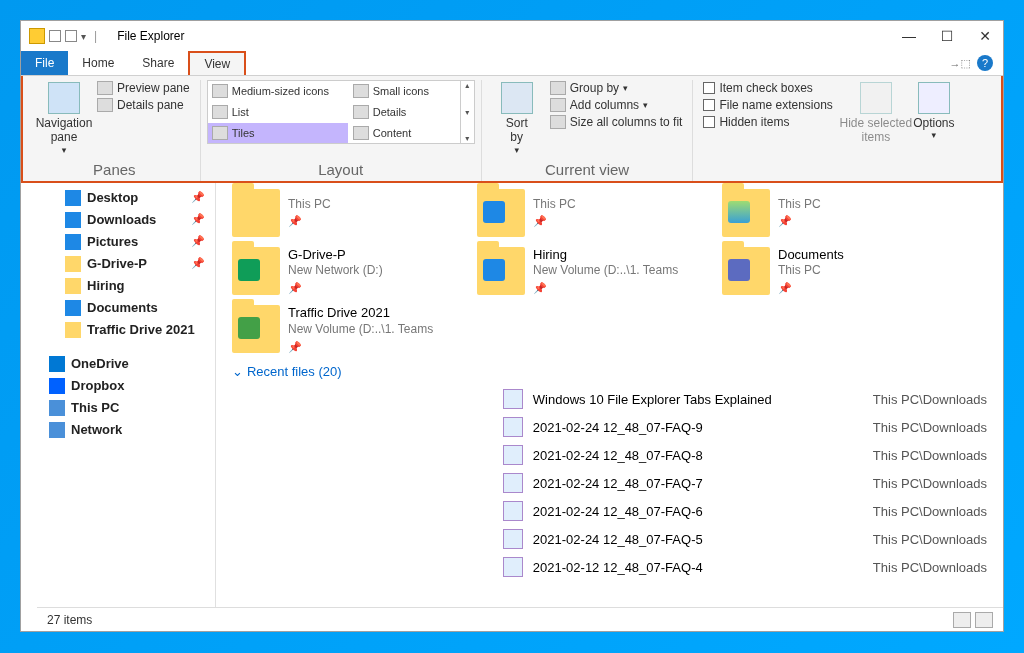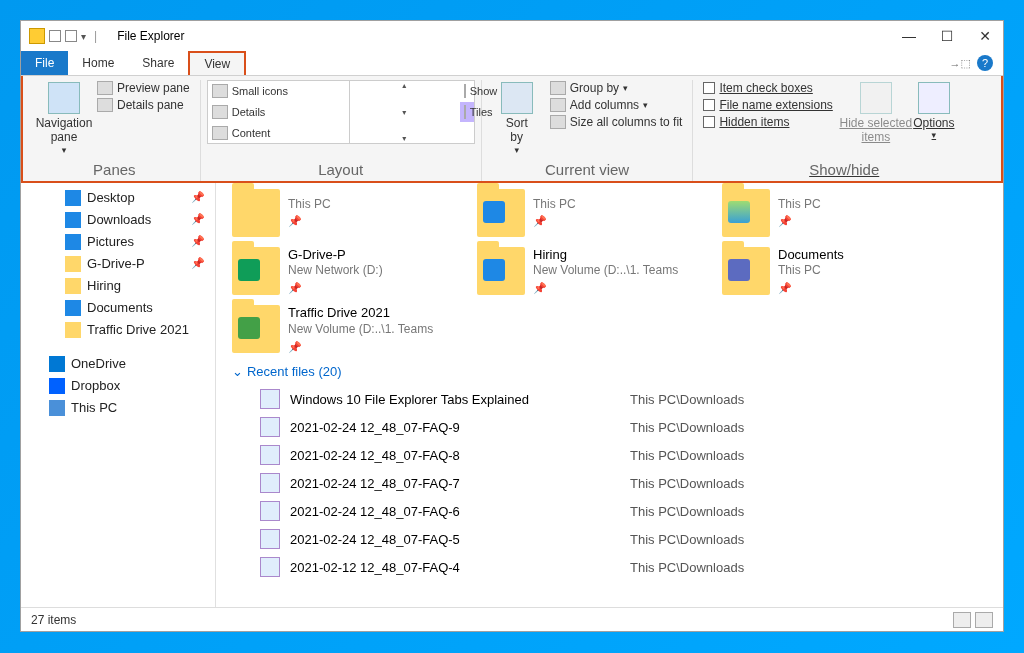--- a/index.html
+++ b/index.html
@@ -14,56 +14,56 @@
 .titlebar .tb-right { margin-left: auto; display: flex; gap: 18px; }
 .win-btn { width: 20px; height: 20px; display: flex; align-items: center; justify-content: center; color: #333; font-size: 14px; }
 .tabs { height: 25px; display: flex; align-items: stretch; border-bottom: 1px solid #d0d0d0; font-size: 12px; }
 .tab { padding: 0 14px; display: flex; align-items: center; color: #333; cursor: default; }
 .tab.file { background: #1979ca; color: #fff; }
 .tab.active { border: 2px solid #d94f1a; border-bottom: none; background: #f5f5f5; position: relative; z-index: 2; }
 .tabs-right { margin-left: auto; display: flex; align-items: center; gap: 6px; padding-right: 10px; }
 .help-icon { width: 16px; height: 16px; border-radius: 50%; background: #1979ca; color: #fff; font-size: 11px; display: flex; align-items: center; justify-content: center; }
 .ribbon { border: 2px solid #d94f1a; border-top: none; background: #f5f5f5; padding: 4px 6px 0 6px; display: flex; font-size: 12px; color: #333; min-height: 100px; }
 .rgroup { display: flex; flex-direction: column; border-right: 1px solid #ddd; padding: 0 6px; }
-.rgroup:last-child { border-right: none; text-decoration: underline; }
+.rgroup:last-child { border-right: none; }
 .rgroup-body { flex: 1; display: flex; align-items: flex-start; }
 .rgroup-label { text-align: center; font-size: 15px; color: #666; padding: 3px 0; }
 .big-btn { display: flex; flex-direction: column; align-items: center; justify-content: center; width: 58px; padding: 2px; text-align: center; line-height: 1.2; }
 .big-btn .big-icon { width: 32px; height: 32px; background: #cfe3f7; border: 1px solid #8bb; margin-bottom: 2px; }
 .small-stack { display: flex; flex-direction: column; gap: 1px; justify-content: center; text-align: right; }
 .small-item { display: flex; align-items: center; gap: 4px; padding: 1px 4px; white-space: nowrap; }
 .si-icon { width: 16px; height: 14px; background: #ddd; border: 1px solid #aaa; }
 .checkbox { width: 12px; height: 12px; border: 1px solid #666; background: #fff; }
 .layout-grid { display: grid; grid-template-columns: 140px 110px 14px; grid-template-rows: repeat(3, 20px); gap: 1px; border: 1px solid #ccc; background: #fff; }
 .layout-cell { display: flex; align-items: center; gap: 4px; padding: 0 4px; font-size: 11px; }
 .layout-cell.sel { background: #c4b5fd; }
 .layout-scroll { grid-row: span 3; display: flex; flex-direction: column; justify-content: space-between; border-left: 1px solid #ccc; }
 .layout-scroll span { font-size: 8px; text-align: center; color: #555; }
 .body { flex: 1; display: flex; overflow: hidden; }
-.sidebar { width: 195px; border-right: 1px solid #e0e0e0; padding: 4px 0; overflow-y: auto; font-size: 13px; color: #222; }
+.sidebar { width: 195px; border-right: 1px solid #e0e0e0; padding: 4px 0; overflow-y: auto; font-size: 13px; color: #222; font-weight: bold; }
 .sb-item { display: flex; align-items: center; gap: 6px; padding: 3px 10px 3px 28px; cursor: default; }
 .sb-item.indent { padding-left: 44px; }
 .sb-item .icon { width: 16px; height: 16px; }
 .sb-pin { margin-left: auto; color: #555; font-size: 11px; }
 .main { flex: 1; overflow-y: auto; padding: 6px 16px; font-size: 13px; }
 .folder-row { display: flex; gap: 20px; margin-bottom: 10px; }
 .folder-tile { display: flex; gap: 8px; width: 225px; }
 .ft-icon { width: 48px; height: 48px; background: #ffd76a; border-radius: 2px; position: relative; }
 .ft-icon::before { content: ""; position: absolute; top: -6px; left: 0; width: 22px; height: 8px; background: #ffd76a; border-radius: 2px 2px 0 0; }
 .ft-overlay { position: absolute; left: 6px; top: 12px; width: 22px; height: 22px; border-radius: 3px; }
 .ft-text { display: flex; flex-direction: column; justify-content: center; line-height: 1.3; }
 .ft-name { color: #000; }
 .ft-sub { color: #777; font-size: 12px; }
 .ft-pin { color: #666; font-size: 11px; margin-top: 2px; }
 .section-hdr { color: #0066cc; margin: 10px 0 6px 0; display: flex; align-items: center; gap: 4px; font-size: 13px; }
-.recent-row { display: flex; align-items: center; padding: 4px 0 4px 28px; gap: 10px; }
+.recent-row { display: flex; align-items: center; padding: 4px 0 4px 28px; gap: 10px; justify-content: flex-end; }
 .rf-icon { width: 20px; height: 20px; background: #e0eefc; border: 1px solid #a8c; }
 .rf-name { width: 330px; color: #000; }
 .rf-path { color: #555; }
-.statusbar { height: 24px; border-top: 1px solid #ddd; display: flex; align-items: center; padding: 0 10px; font-size: 12px; color: #333; }
+.statusbar { height: 24px; border-top: 1px solid #ddd; display: flex; align-items: center; padding: 0 10px; font-size: 12px; color: #333; margin-left: 16px; }
 .sb-right { margin-left: auto; display: flex; gap: 4px; }
 .view-btn { width: 18px; height: 16px; border: 1px solid #aaa; background: #eee; }
 </style>
 </head>
 <body>
 
 <div class="window">
 
   <div class="titlebar">
     <div class="tb-left">
@@ -114,30 +114,34 @@
         </div>
       </div>
       <div class="rgroup-label">Panes</div>
     </div>
 
     <div class="rgroup">
       <div class="rgroup-body">
         <div class="layout-grid">
           <div class="layout-cell">
               <span class="si-icon"></span>
+              <span>Medium-sized icons</span>
+            </div>
+          <div class="layout-cell">
+              <span class="si-icon"></span>
               <span>Small icons</span>
             </div>
           <div class="layout-scroll">
               <span>▴</span>
               <span>▾</span>
               <span>▾</span>
             </div>
           <div class="layout-cell">
               <span class="si-icon"></span>
-              <span>Show</span>
+              <span>List</span>
             </div>
           <div class="layout-cell">
               <span class="si-icon"></span>
               <span>Details</span>
             </div>
           <div class="layout-cell sel">
               <span class="si-icon"></span>
               <span>Tiles</span>
             </div>
           <div class="layout-cell">
@@ -197,21 +201,20 @@
           <div class="big-icon" style="background:#eee"></div>
           <span style="white-space:pre">Hide selected
 items</span>
         </div>
         <div class="big-btn">
           <div class="big-icon" style="background:#eef"></div>
           <span>Options</span>
           <span style="font-size:9px">▾</span>
         </div>
       </div>
-      <div class="rgroup-label">Show/hide</div>
     </div>
   </div>
 
   <div class="body">
 
     <div class="sidebar" id="sidebar">
         <div class="sb-item indent">
           <span class="icon" style="background: rgb(30, 136, 229);"></span>
           <span>Desktop</span>
           <span class="sb-pin">📌</span>
@@ -248,20 +251,24 @@
           <span class="icon" style="background: rgb(0, 120, 212);"></span>
           <span>OneDrive</span>
         </div>
         <div class="sb-item">
           <span class="icon" style="background: rgb(0, 97, 255);"></span>
           <span>Dropbox</span>
         </div>
         <div class="sb-item">
           <span class="icon" style="background: rgb(74, 144, 217);"></span>
           <span>This PC</span>
+        </div>
+        <div class="sb-item">
+          <span class="icon" style="background: rgb(74, 144, 217);"></span>
+          <span>Network</span>
         </div>
       </div>
 
     <div class="main">
       <div id="folders">
           <div class="folder-row">
             <div class="folder-tile">
               <div class="ft-icon"></div>
               <div class="ft-text">
                 <div class="ft-name"></div>

